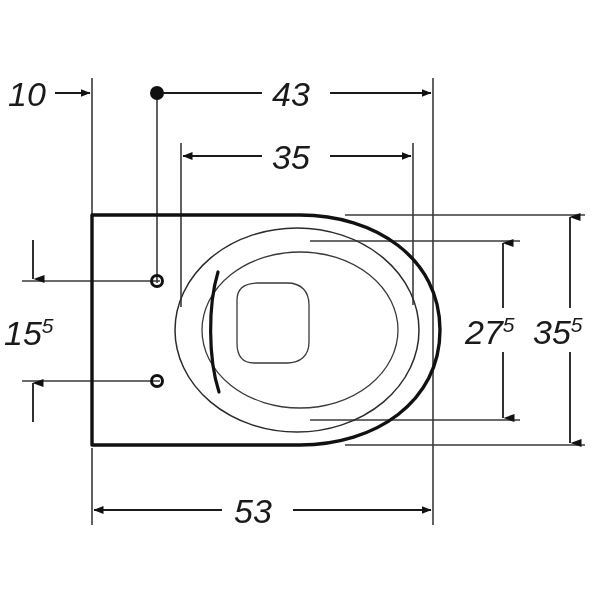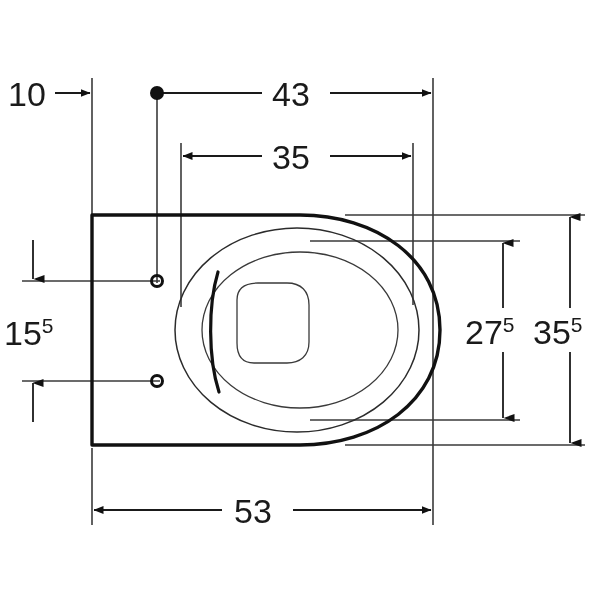--- a/index.html
+++ b/index.html
@@ -7,20 +7,21 @@
     padding: 0;
     background: #ffffff;
   }
   #drawing-root {
     position: relative;
     width: 600px;
     height: 572px;
     background: #ffffff;
     font-family: "Liberation Sans", sans-serif;
     overflow: hidden;
+    font-style: italic;
   }
   svg#technical-drawing {
     display: block;
     width: 600px;
     height: 600px;
   }
   .dim-text {
     font-family: "Liberation Sans", sans-serif;
     font-size: 34px;
     fill: #1a1a1a;

